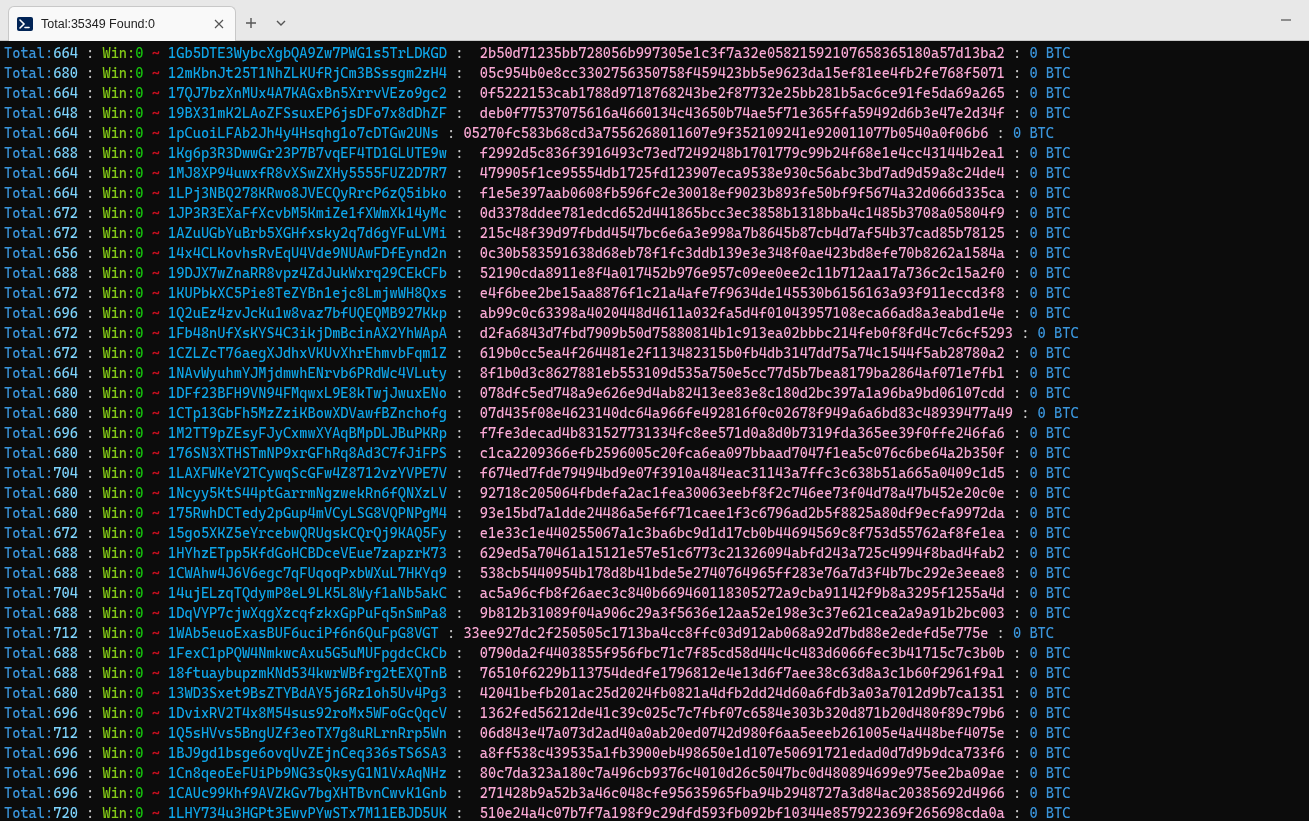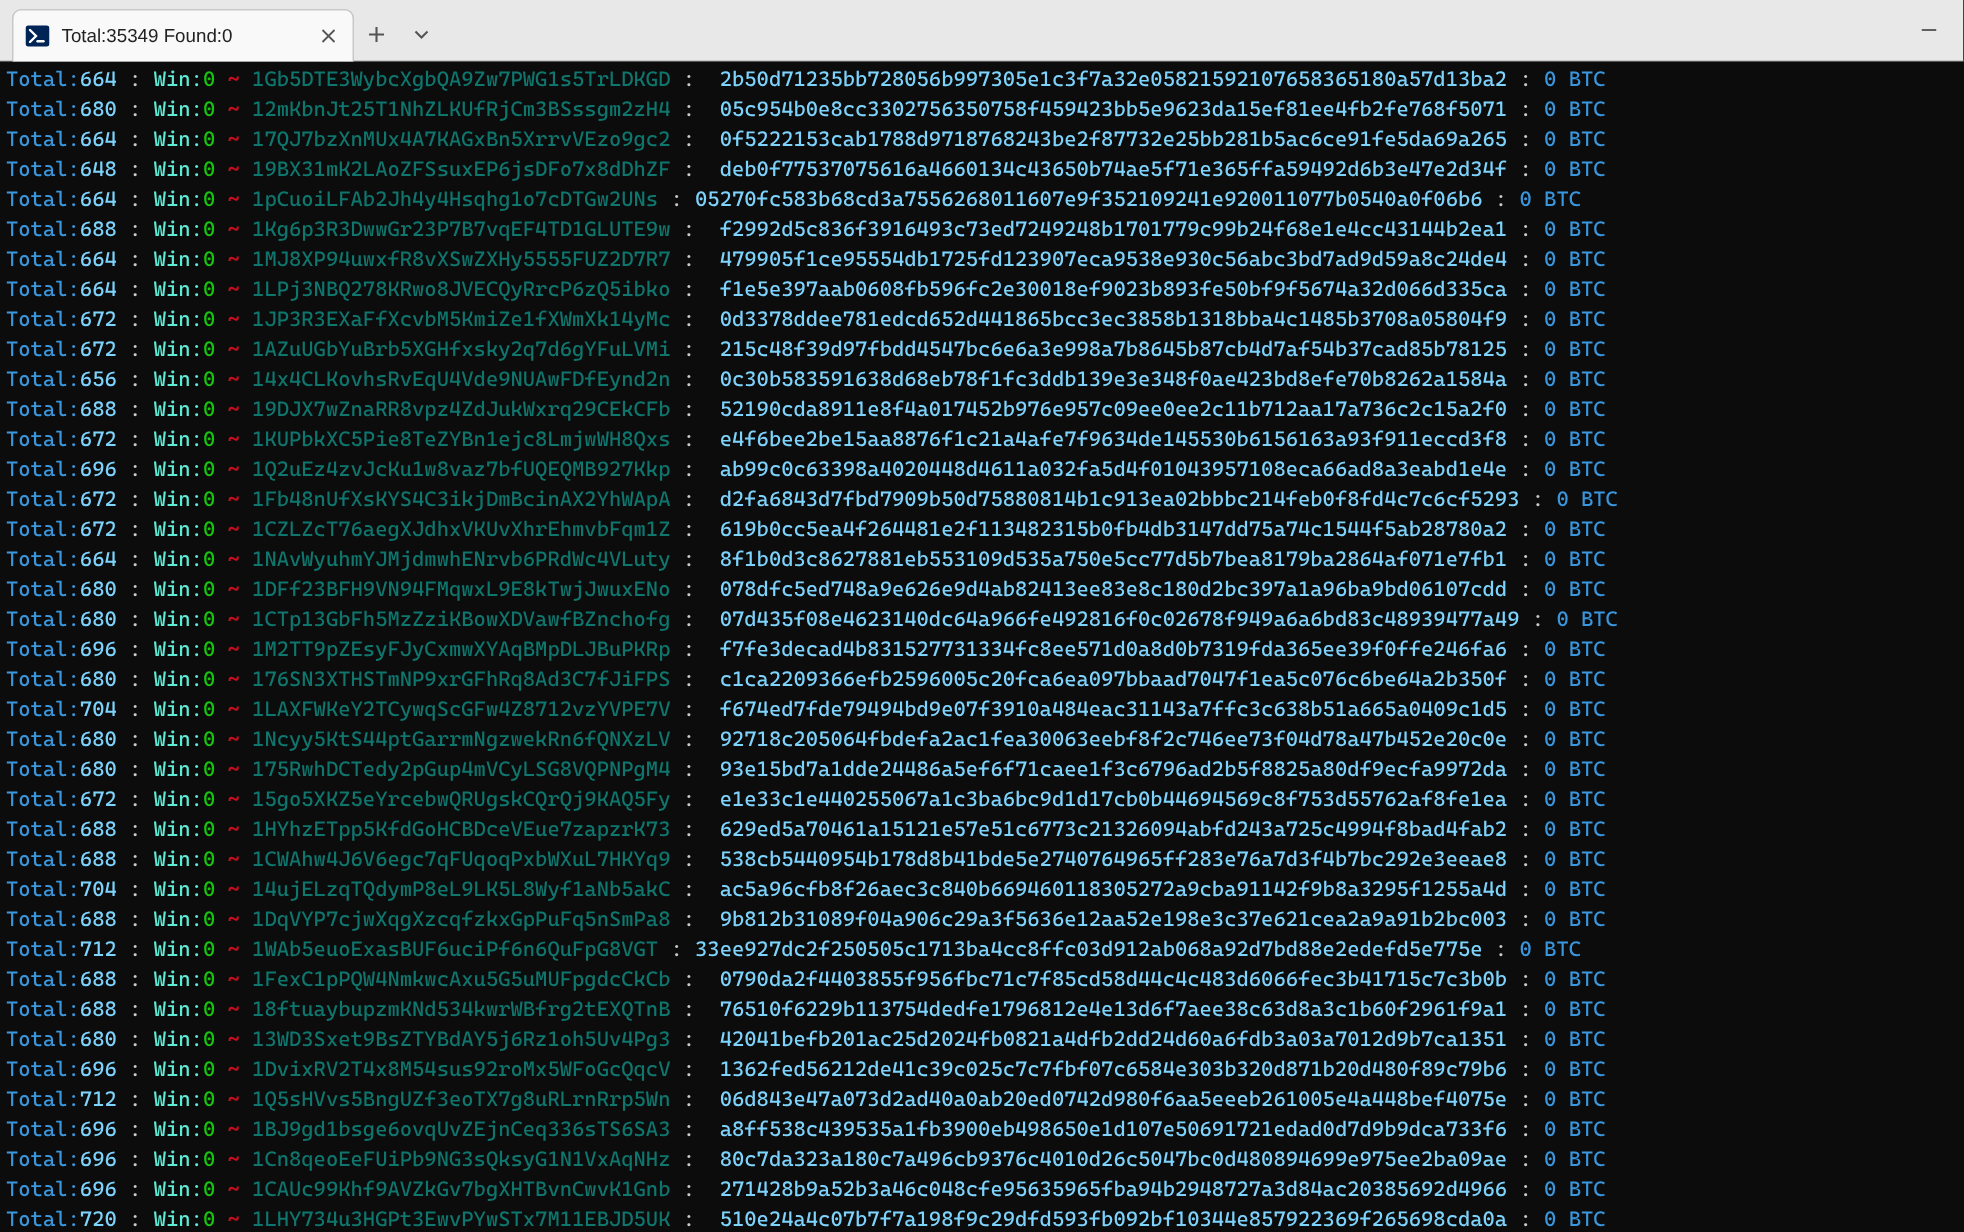--- a/index.html
+++ b/index.html
@@ -87,25 +87,25 @@
     line-height: 20px;
     letter-spacing: 0px;
     white-space: pre;
     height: calc(821px - 40px);
     overflow: hidden;
   }
   .row { display: block; height: 20px; }
   .cyan   { color: #3a96dd; }   
   .yellow { color: #7dd3fc; }   
   .white  { color: #cccccc; }   
-  .lime   { color: #5eead4; }   
+  .lime   { color: #84cc16; }   
   .green  { color: #16c60c; }
   .red    { color: #c50f1f; }   
-  .addr   { color: #0f766e; }
-  .hash   { color: #7dd3fc; }
+  .addr   { color: #0ea5e9; }
+  .hash   { color: #f9a8d4; }
   .zero   { color: #3a96dd; }
 </style>
 </head>
 <body>
 
 <div class="titlebar">
   <div class="tab">
     <span class="tab-icon">
       <svg viewBox="0 0 16 16">
         <rect x="0" y="1" width="16" height="14" rx="2" fill="#012456"></rect>

